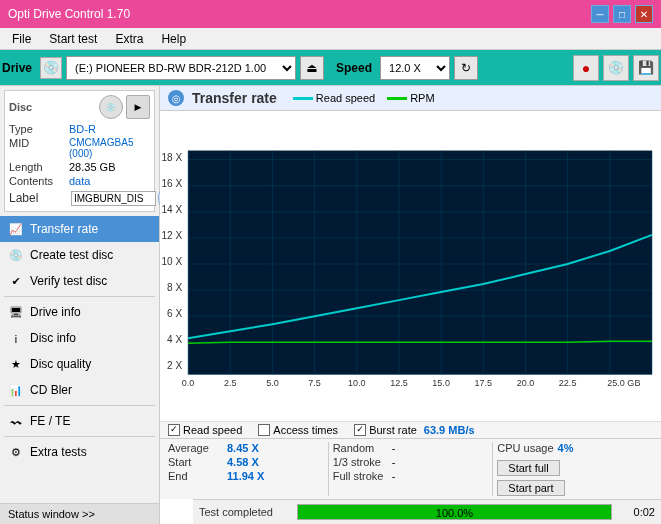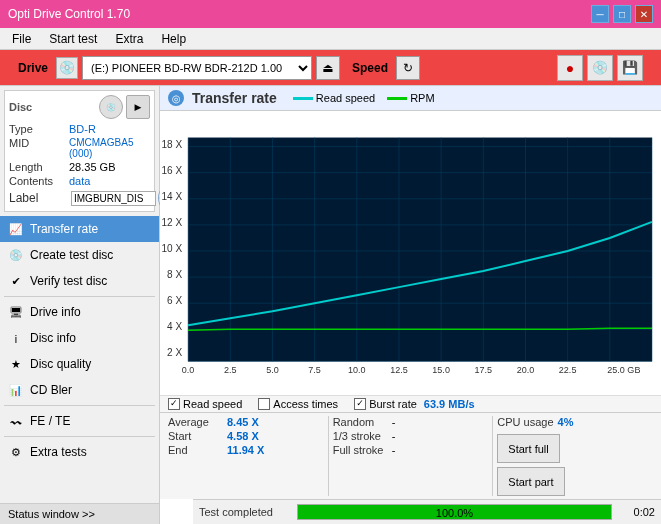--- a/index.html
+++ b/index.html
@@ -38,25 +38,25 @@
       gap: 2px;
     }
     .menu-item {
       padding: 2px 8px;
       font-size: 12px;
       cursor: pointer;
     }
 
     
     .toolbar {
-      background: #ef4444;
+      background: #14b8a6;
       height: 36px;
       display: flex;
       align-items: center;
-      padding: 0 18px;
+      padding: 0 2px;
       border-bottom: 1px solid #ccc;
       gap: 4px;
     }
     .toolbar-label { font-size: 12px; font-weight: bold; margin-right: 4px; }
     .drive-select {
       height: 24px;
       width: 230px;
       font-size: 11px;
       border: 1px solid #999;
       background: white;
@@ -260,21 +260,21 @@
       display: flex;
       align-items: center;
       font-size: 11px;
       gap: 4px;
     }
     .stats-label { color: #333; min-width: 55px; }
     .stats-value { color: #0066cc; font-weight: bold; min-width: 45px; }
     .stats-value.plain { color: #000; font-weight: normal; }
     .stats-divider { width: 1px; background: #ccc; margin: 0 4px; }
     .start-btn {
-      height: 29px;
+      height: 16px;
       padding: 0 10px;
       background: #e8e8e8;
       border: 1px solid #aaa;
       font-size: 11px;
       cursor: pointer;
       white-space: nowrap;
     }
 
     
     .checkbox-row {
@@ -348,20 +348,23 @@
 </div>
 
 <div class="toolbar">
   <span class="toolbar-label">Drive</span>
   <div class="toolbar-icon-btn" style="width:22px;height:22px;font-size:13px;">💿</div>
   <select class="drive-select">
     <option>        (E:)  PIONEER BD-RW   BDR-212D 1.00</option>
   </select>
   <div class="toolbar-btn" style="font-size:12px;">⏏</div>
   <span class="speed-label">Speed</span>
+  <select class="speed-select">
+    <option>12.0 X</option>
+  </select>
   <div class="toolbar-btn" style="font-size:12px;">↻</div>
   <div style="flex:1;"></div>
   <div class="toolbar-icon-btn" style="color:#cc0000;font-size:14px;">●</div>
   <div class="toolbar-icon-btn" style="font-size:13px;">💿</div>
   <div class="toolbar-icon-btn" style="font-size:13px;">💾</div>
 </div>
 
 <div class="main-content">
 
   <div class="sidebar">

